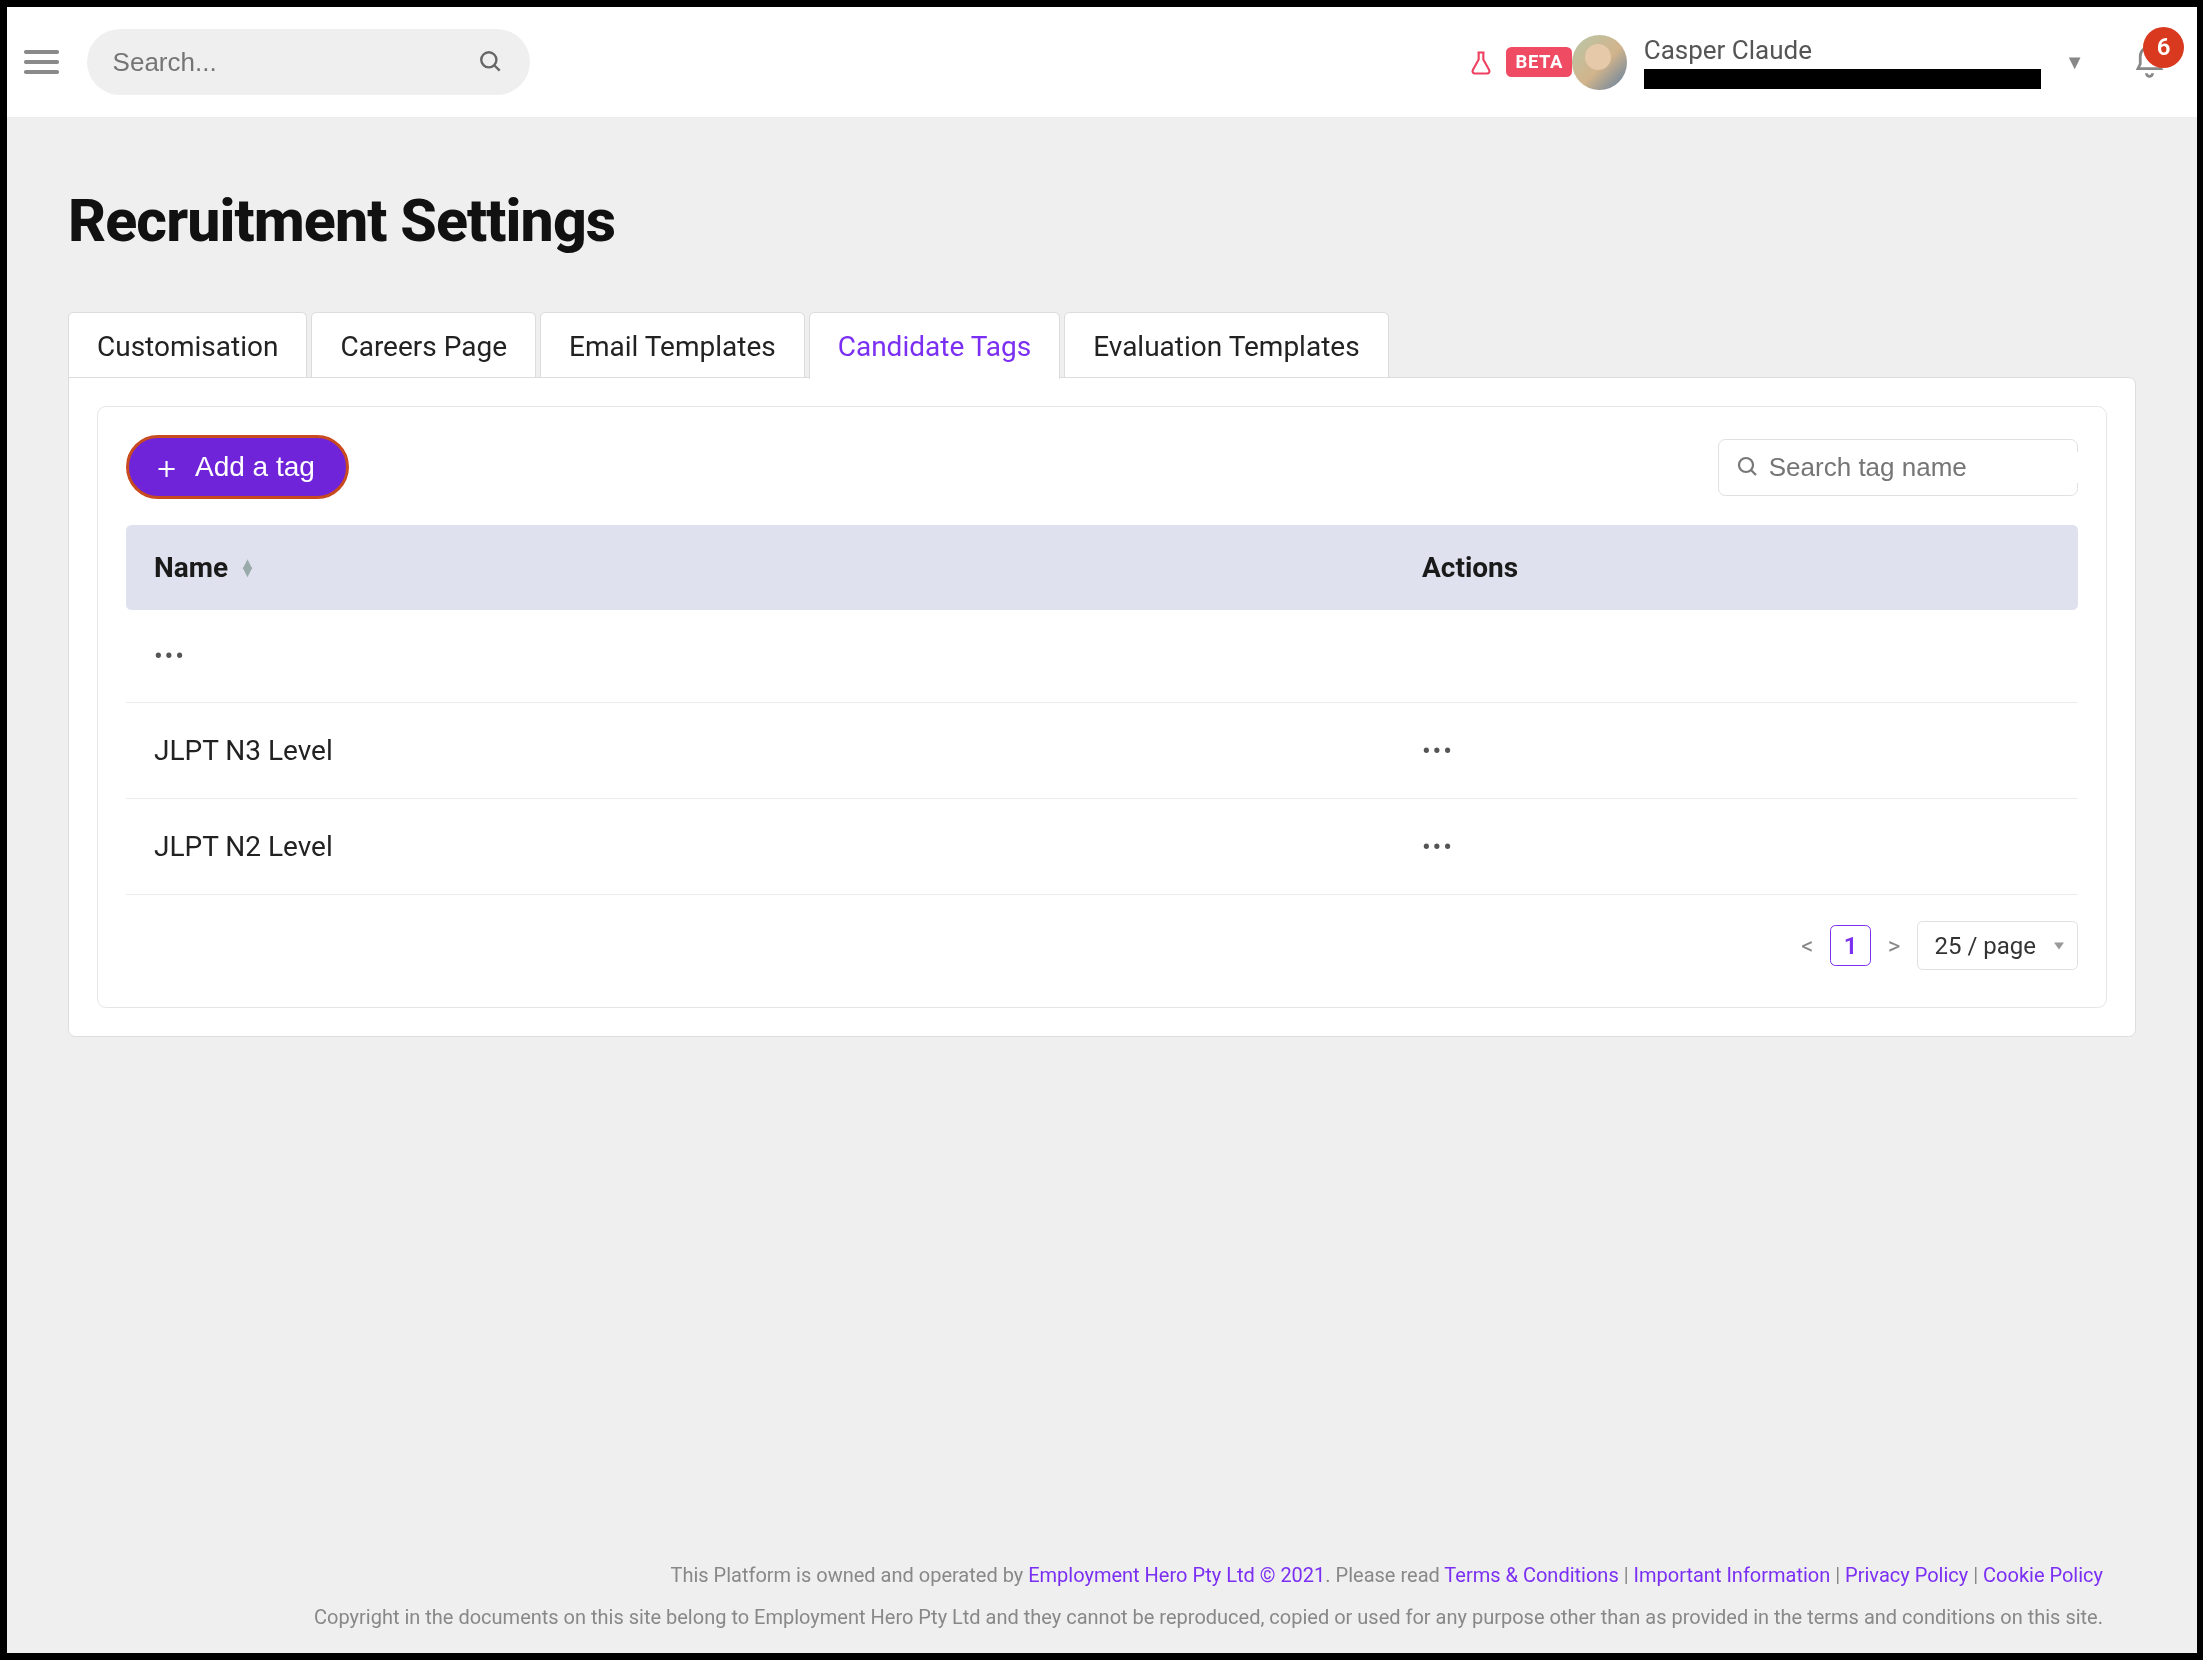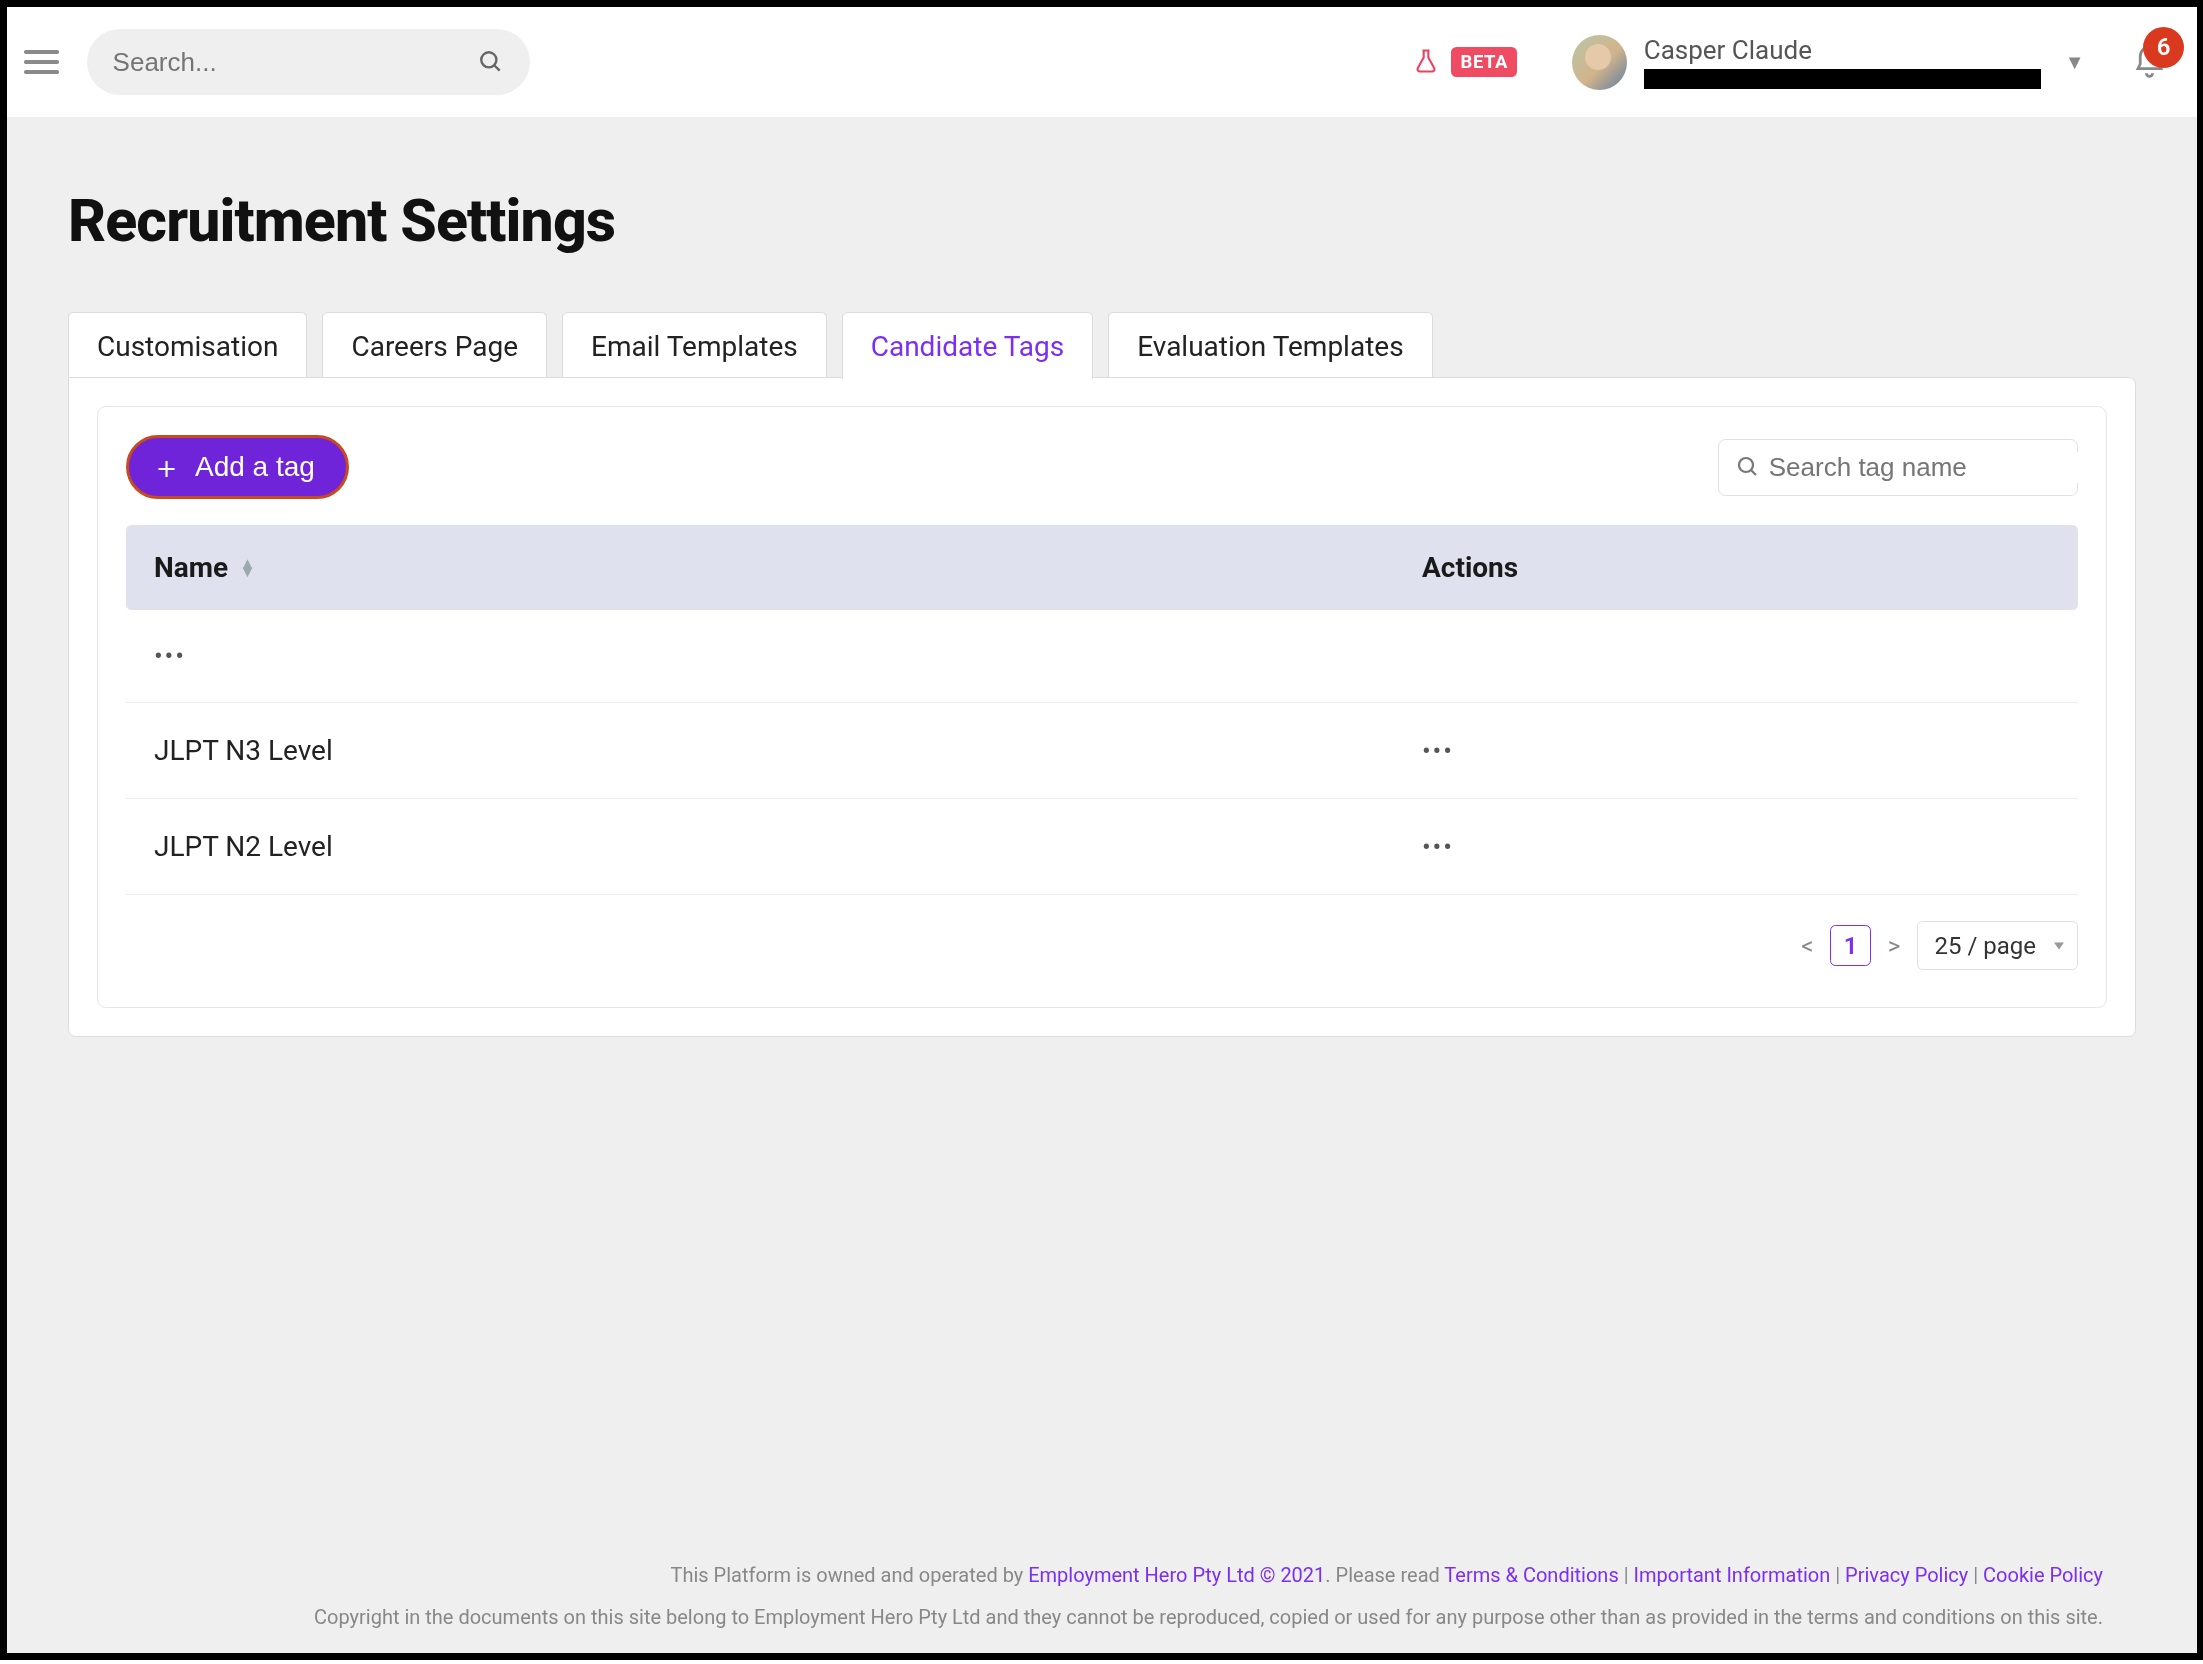--- a/index.html
+++ b/index.html
@@ -39,21 +39,21 @@
     width: 443px; height: 66px;
     background: #efefef; border-radius: 33px;
     display:flex; align-items:center;
     padding: 0 26px;
   }
   .search-wrap input{
     flex:1; border:none; background:transparent; font-size:26px; color:#666; outline:none;
   }
   .search-wrap .mag { color:#666; }
   .topbar-spacer{ flex:1; }
-  .beta-wrap{ display:flex; align-items:flex-start; gap:11px; margin-right:55px; }
+  .beta-wrap{ display:flex; align-items:flex-end; gap:11px; }
   .flask-icon{ color:#ef4060; }
   .beta-badge{
     background:#ef4b63; color:#fff; font-size:18.5px; font-weight:700;
     padding:3.7px 9.2px; border-radius:5.5px; letter-spacing:0.5px;
   }
   .user-block{ display:flex; align-items:center; gap:16.6px; margin-right:46px; cursor:pointer;}
   .avatar{
     width:55px;height:55px;border-radius:50%;
     background: linear-gradient(135deg,#b8c6a8 0%, #d2b48c 55%, #5b7da0 100%);
     position:relative; overflow:hidden;
@@ -74,21 +74,21 @@
     color:#fff; font-size:24px; font-weight:600;
     display:flex;align-items:center;justify-content:center;
   }
   
   .body-area{
     flex:1; background:#efefef; padding:68px 61px 0 61px;
     display:flex; flex-direction:column;
   }
   .page-title{ font-size:59px; font-weight:800; color:#111; letter-spacing:-0.9px; margin-bottom:57px;}
   
-  .tabs{ display:flex; gap:15px; }
+  .tabs{ display:flex; gap:4px; }
   .tab{
     background:#fff; border:1.8px solid #dcdcdc; border-bottom:none;
     padding:16.6px 28px; font-size:28px; color:#222; border-radius:5.5px 5.5px 0 0;
     cursor:pointer;
   }
   .tab.active{ color:#7b2ff2; border-color:#dcdcdc; position:relative; z-index:2; }
   
   .panel{
     background:#fff; border:1.8px solid #dcdcdc; border-radius:0 7.4px 7.4px 7.4px;
     margin-top:-1.8px; padding:28px; position:relative; z-index:1;

